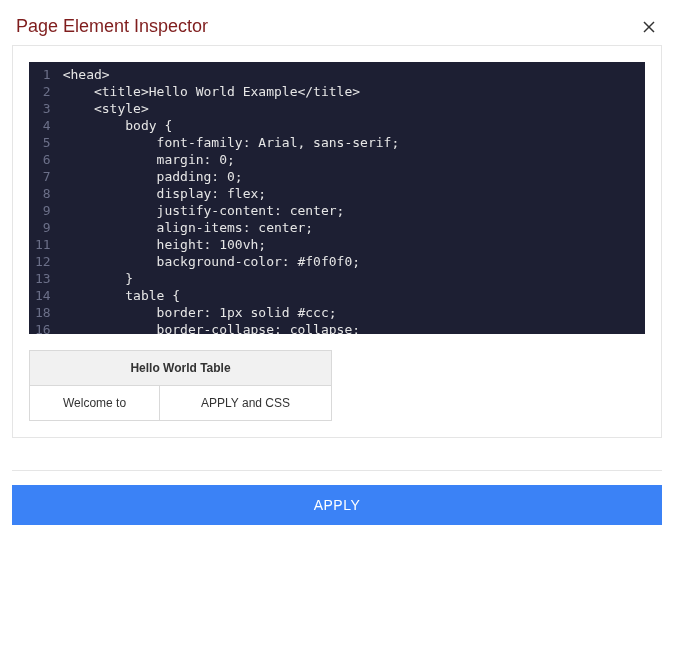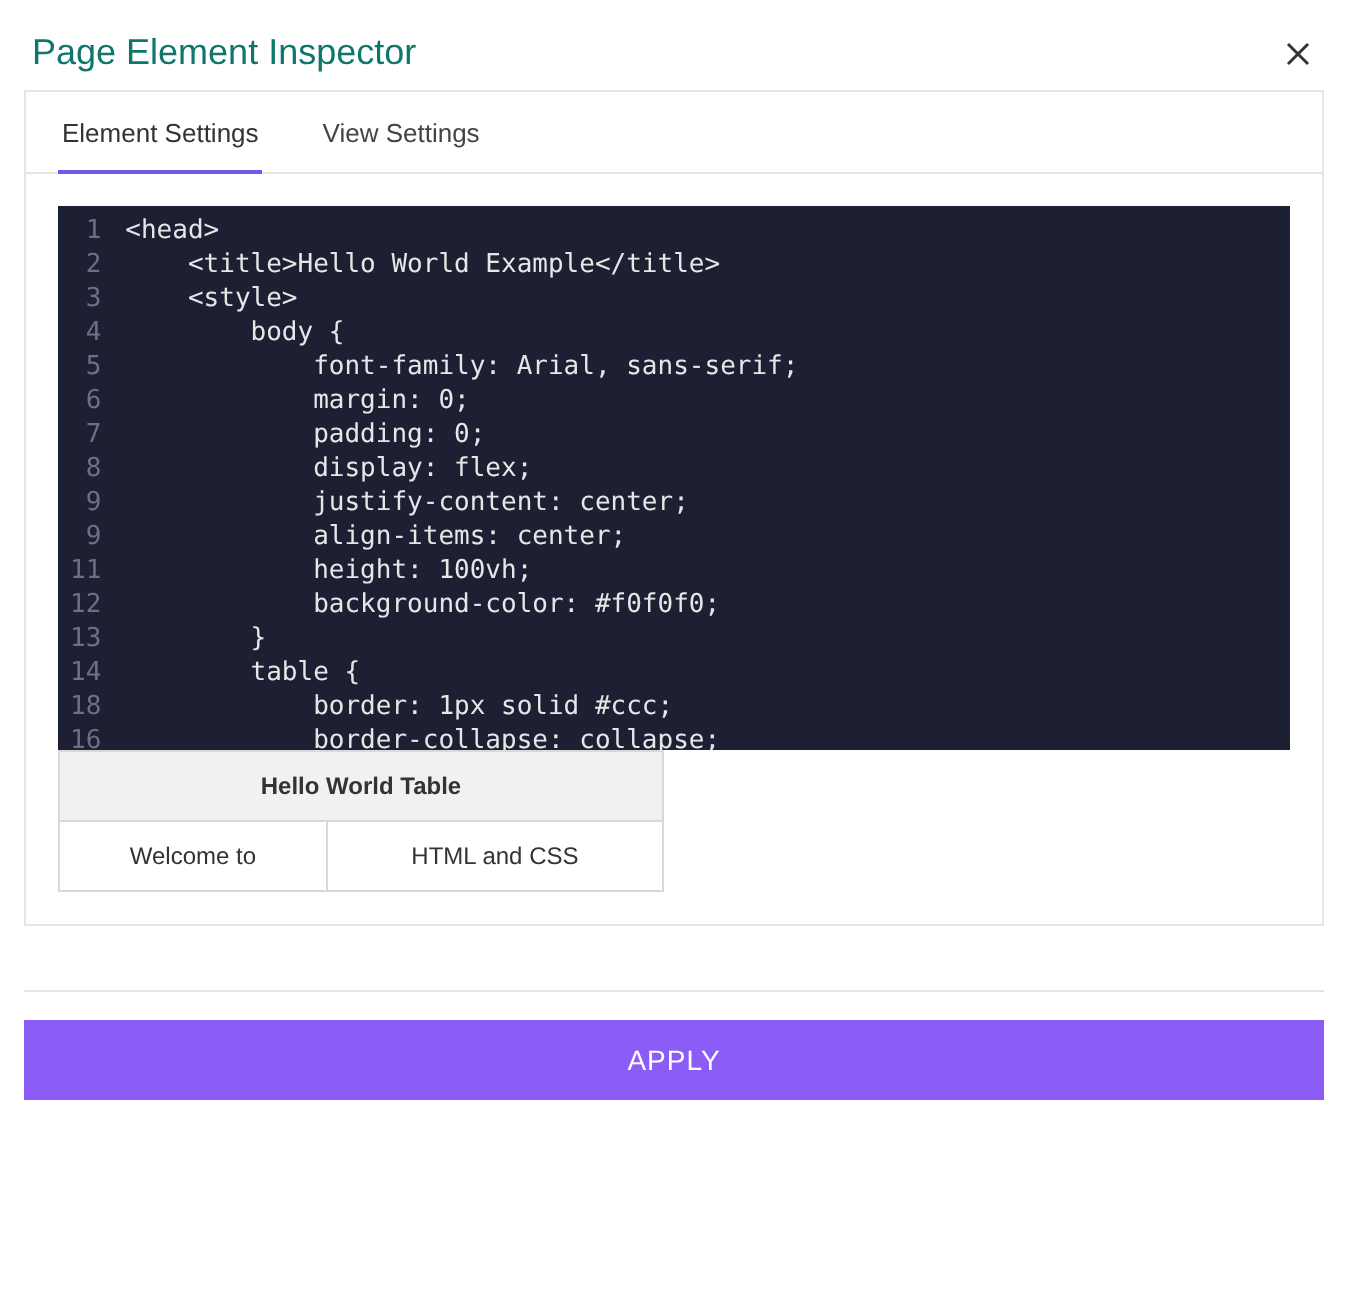--- a/index.html
+++ b/index.html
@@ -16,21 +16,21 @@
     }
     .header {
       display: flex;
       justify-content: space-between;
       align-items: center;
       padding: 4px 4px 8px 4px;
     }
     .title {
       font-size: 18px;
       font-weight: 400;
-      color: #0f766e;
+      color: #7f1d1d;
     }
     .close {
       cursor: pointer;
       width: 18px;
       height: 18px;
       display: flex;
       align-items: center;
       justify-content: center;
     }
     .close svg { width: 16px; height: 16px; }
@@ -87,21 +87,21 @@
       padding: 4px 8px 4px 4px;
       white-space: pre;
       flex: 1;
     }
     .code-lines div { height: 17px; }
     .preview-table {
       width: 303px;
       border-collapse: collapse;
       font-size: 12px;
       color: #333;
-      margin-top: 0;
+      margin-top: 16px;
     }
     .preview-table th {
       background: #f1f1f1;
       font-weight: 700;
       text-align: center;
       padding: 10px 8px;
       border: 1px solid #d9d9d9;
       font-size: 12px;
     }
     .preview-table td {
@@ -110,21 +110,21 @@
       padding: 10px 8px;
       font-size: 12px;
     }
     .footer {
       border-top: 1px solid #e5e5e5;
       padding: 14px 0 0 0;
       margin-top: 32px;
     }
     .apply-btn {
       width: 100%;
-      background: #8b5cf6;
+      background: #3b82f6;
       color: #fff;
       border: none;
       padding: 12px;
       font-size: 14px;
       letter-spacing: 0.5px;
       cursor: pointer;
       font-weight: 500;
     }
   </style>
 </head>
@@ -135,24 +135,20 @@
     <div class="title">Page Element Inspector</div>
     <div class="close">
       <svg viewBox="0 0 16 16" fill="none" stroke="#333" stroke-width="1.5">
         <line x1="3" y1="3" x2="13" y2="13"></line>
         <line x1="13" y1="3" x2="3" y2="13"></line>
       </svg>
     </div>
   </div>
 
   <div class="card">
-    <div class="tabs">
-      <div class="tab active">Element Settings</div>
-      <div class="tab">View Settings</div>
-    </div>
 
     <div class="content">
 
       <div class="code-editor">
         <div class="gutter" id="gutter">
             <div>1</div>
             <div>2</div>
             <div>3</div>
             <div>4</div>
             <div>5</div>
@@ -173,21 +169,21 @@
 
       <table class="preview-table">
         <thead>
           <tr>
             <th colspan="2">Hello World Table</th>
           </tr>
         </thead>
         <tbody id="preview-tbody">
             <tr>
               <td>Welcome to</td>
-              <td>HTML and CSS</td>
+              <td>APPLY and CSS</td>
             </tr>
           </tbody>
       </table>
     </div>
   </div>
 
   <div class="footer">
     <button class="apply-btn">APPLY</button>
   </div>
 </div>

